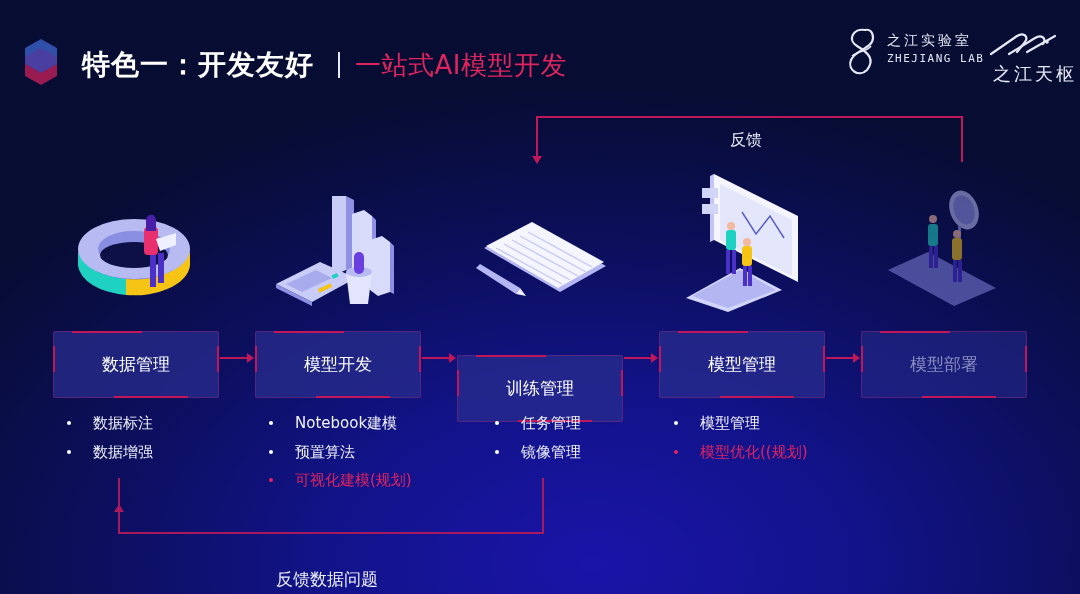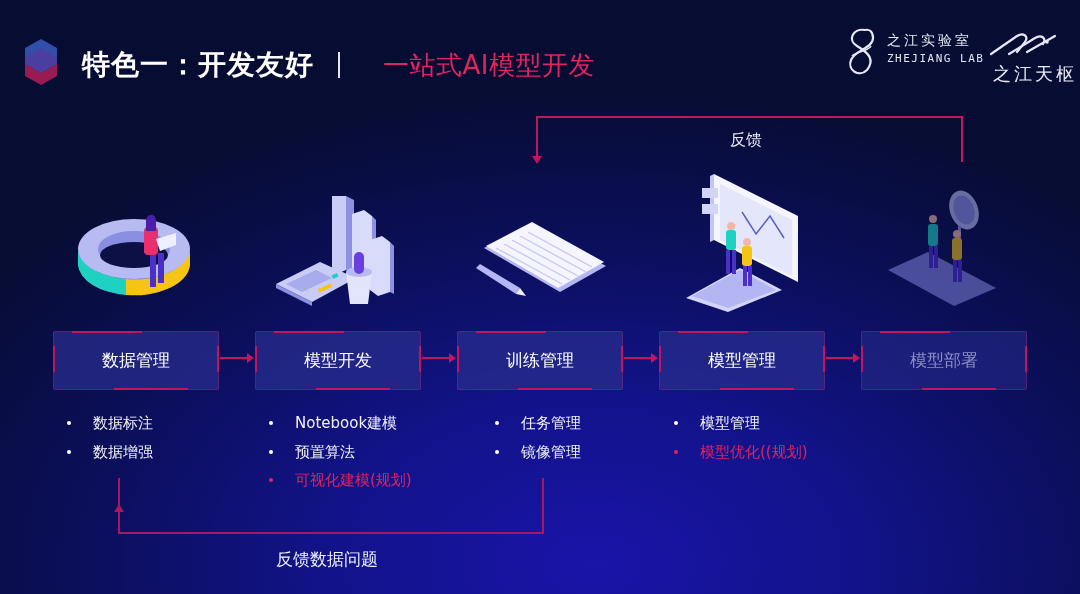--- a/index.html
+++ b/index.html
@@ -9,41 +9,41 @@
     background: radial-gradient(ellipse 70% 80% at 55% 95%, #1a14a8 0%, #12138a 35%, #0c0f5e 65%, #070c33 100%);
     position: relative;
     color: #fff;
   }
   .slide { position: absolute; inset: 0; }
 
   
   .logo-hex { position: absolute; left: 24px; top: 38px; width: 34px; height: 48px; }
   .title { position: absolute; left: 82px; top: 46px; font-size: 28px; font-weight: bold; color: #fff; letter-spacing: 1px; white-space: nowrap; }
   .title-sep { position: absolute; left: 338px; top: 52px; width: 2px; height: 26px; background: #e8e8f2; }
-  .subtitle { position: absolute; left: 355px; top: 48px; font-size: 26px; color: #e0245e; white-space: nowrap; letter-spacing: 0.5px; margin-left: 28px; }
+  .subtitle { position: absolute; left: 355px; top: 48px; font-size: 26px; color: #e0245e; white-space: nowrap; letter-spacing: 0.5px; }
 
   .brand-lab { position: absolute; left: 843px; top: 26px; width: 130px; height: 50px; }
   .brand-lab .mark { position: absolute; left: 0; top: 0; width: 36px; height: 50px; }
   .brand-lab .cn { position: absolute; left: 44px; top: 6px; font-size: 14px; letter-spacing: 3px; color: #e6e8f5; white-space: nowrap; }
   .brand-lab .en { position: absolute; left: 44px; top: 26px; font-size: 11px; letter-spacing: 1.5px; color: #e6e8f5; white-space: nowrap; font-family: "DejaVu Sans Mono", monospace; }
   .brand-tianshu { position: absolute; left: 985px; top: 30px; width: 80px; height: 50px; }
   .brand-tianshu .mark { position: absolute; left: 2px; top: 0; width: 72px; height: 28px; }
   .brand-tianshu .cn { position: absolute; left: 8px; top: 32px; font-size: 18px; letter-spacing: 3px; color: #e6e8f5; white-space: nowrap; }
 
   
   .loop-top { position: absolute; left: 536px; top: 116px; width: 427px; height: 46px; border-top: 2px solid #c0175a; border-left: 2px solid #c0175a; border-right: 2px solid #c0175a; }
   .loop-top-arrow { position: absolute; left: 532px; top: 156px; width: 0; height: 0; border-left: 5px solid transparent; border-right: 5px solid transparent; border-top: 8px solid #c0175a; }
   .loop-top-label { position: absolute; left: 730px; top: 130px; font-size: 16px; color: #e8e8f5; white-space: nowrap; }
 
   
   .illus { position: absolute; }
 
   
   .step {
-    position: absolute; top: 331px; width: 166px; height: 59px;
+    position: absolute; top: 331px; width: 166px; height: 67px;
     background: rgba(40, 44, 140, 0.75);
     border: 1px solid rgba(130, 40, 120, 0.55);
     border-radius: 2px;
     display: flex; align-items: center; justify-content: center;
     font-size: 17px; color: #fff;
   }
   .step.dim { color: #8a8fc2; background: rgba(40, 44, 140, 0.55); }
   .step::before { content: ""; position: absolute; left: 18px; top: -1px; width: 70px; height: 2px; background: #c0175a; }
   .step::after  { content: ""; position: absolute; right: 30px; bottom: -1px; width: 74px; height: 2px; background: #c0175a; }
   .step .tick-l { position: absolute; left: -1px; top: 14px; width: 2px; height: 26px; background: #c0175a; }
@@ -57,21 +57,21 @@
   .blist li { position: relative; height: 28.5px; font-size: 15px; color: #f1f2fb; white-space: nowrap; padding-left: 26px; line-height: 22px; }
   .blist li .dot { position: absolute; left: 0; top: 9px; width: 4px; height: 4px; border-radius: 50%; background: #fff; }
   .blist li.plan { color: #e0245e; }
   .blist li.plan .dot { background: #e0245e; }
   .blist li.plan-dim { color: #8e1e5a; }
   .blist li.plan-dim .dot { background: #8e1e5a; }
 
   
   .loop-bottom { position: absolute; left: 118px; top: 478px; width: 426px; height: 56px; border-bottom: 2px solid #a8185c; border-left: 2px solid #a8185c; border-right: 2px solid #a8185c; }
   .loop-bottom-arrow { position: absolute; left: 114px; top: 504px; width: 0; height: 0; border-left: 5px solid transparent; border-right: 5px solid transparent; border-bottom: 8px solid #a8185c; }
-  .loop-bottom-label { position: absolute; left: 276px; top: 548px; font-size: 17px; color: #eef0fb; white-space: nowrap; }
+  .loop-bottom-label { position: absolute; left: 276px; top: 568px; font-size: 17px; color: #eef0fb; white-space: nowrap; }
 </style>
 </head>
 <body>
 
 <div class="slide">
 
   <svg class="logo-hex" viewBox="0 0 34 48">
     <polygon points="17,1 33,10 33,26 17,35 1,26 1,10" fill="#2f4fa8"></polygon>
     <polygon points="17,10 33,19 33,26 17,35 1,26 1,19" fill="#4a3fa0"></polygon>
     <polygon points="1,26 17,35 33,26 33,38 17,47 1,38" fill="#9a1b52"></polygon>
@@ -189,21 +189,21 @@
   </div>
   <div class="conn" style="left:220px;"></div>
 
   <div class="step" style="left:255px;">
     <span class="tick-l"></span>
     <span class="tick-r"></span>
     <span>模型开发</span>
   </div>
   <div class="conn" style="left:422px;"></div>
 
-  <div class="step" style="left:457px;">
+  <div class="step" style="left:457px;margin-top:24px;">
     <span class="tick-l"></span>
     <span class="tick-r"></span>
     <span>训练管理</span>
   </div>
   <div class="conn" style="left:624px;"></div>
 
   <div class="step" style="left:659px;">
     <span class="tick-l"></span>
     <span class="tick-r"></span>
     <span>模型管理</span>

